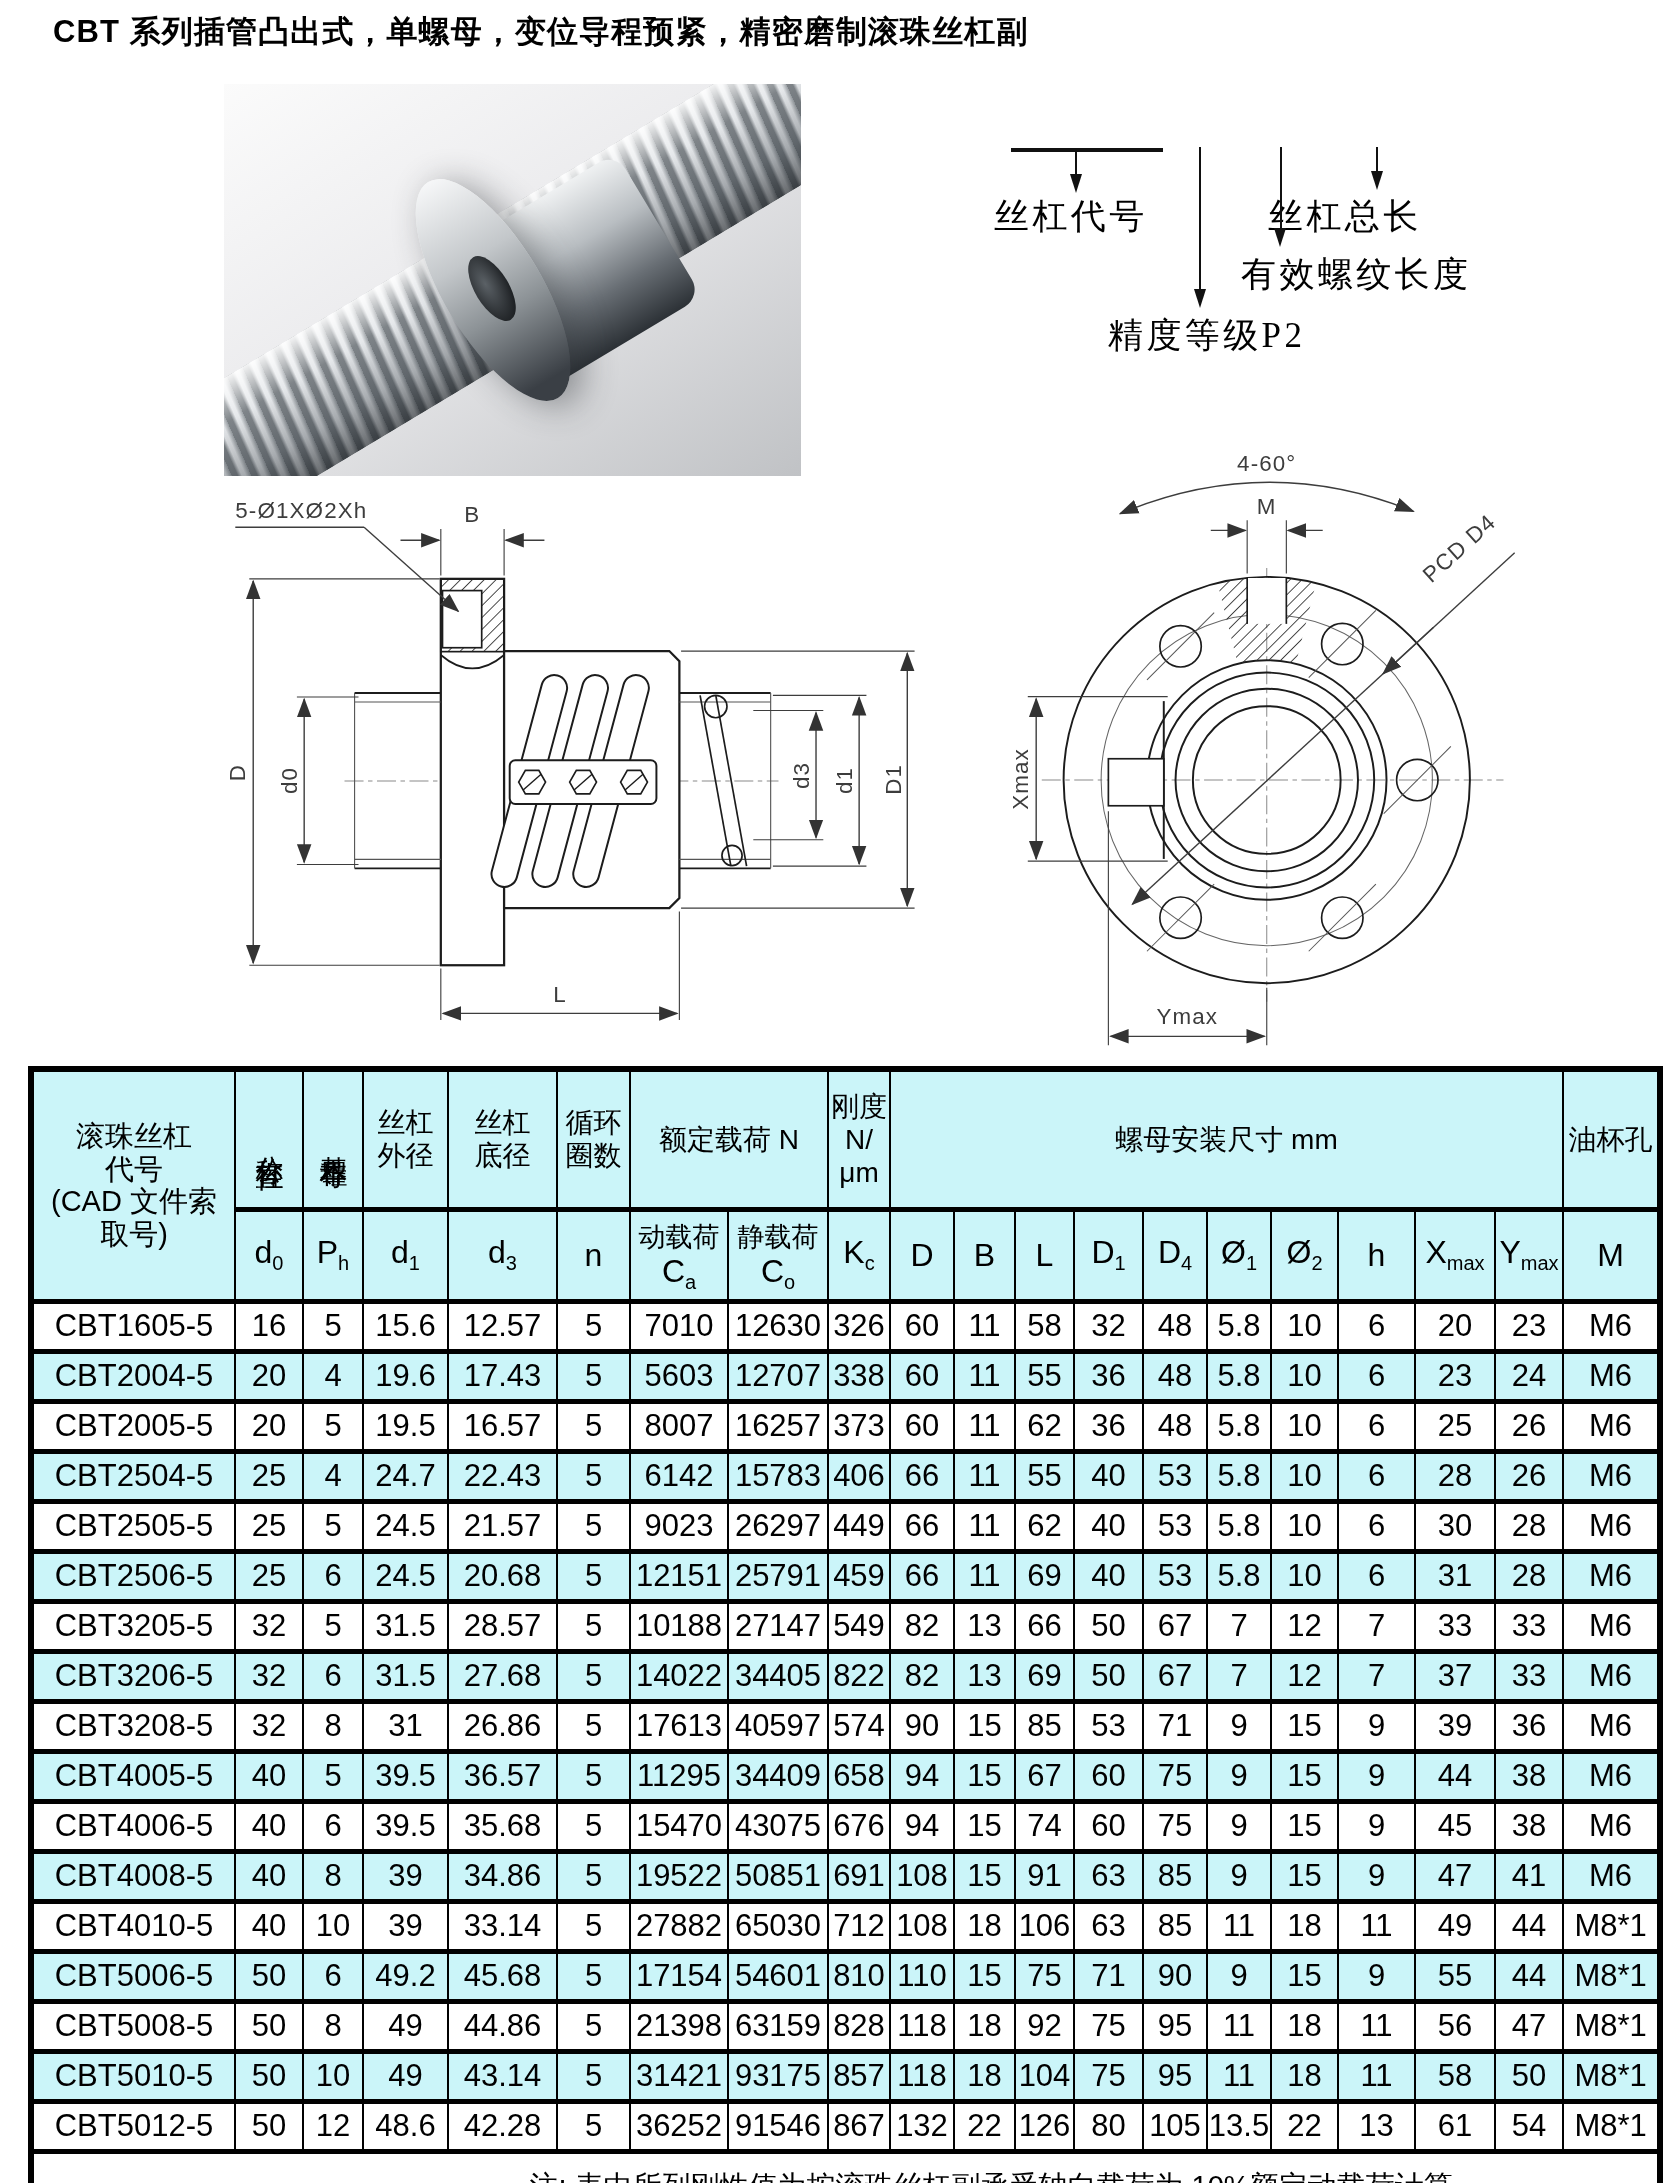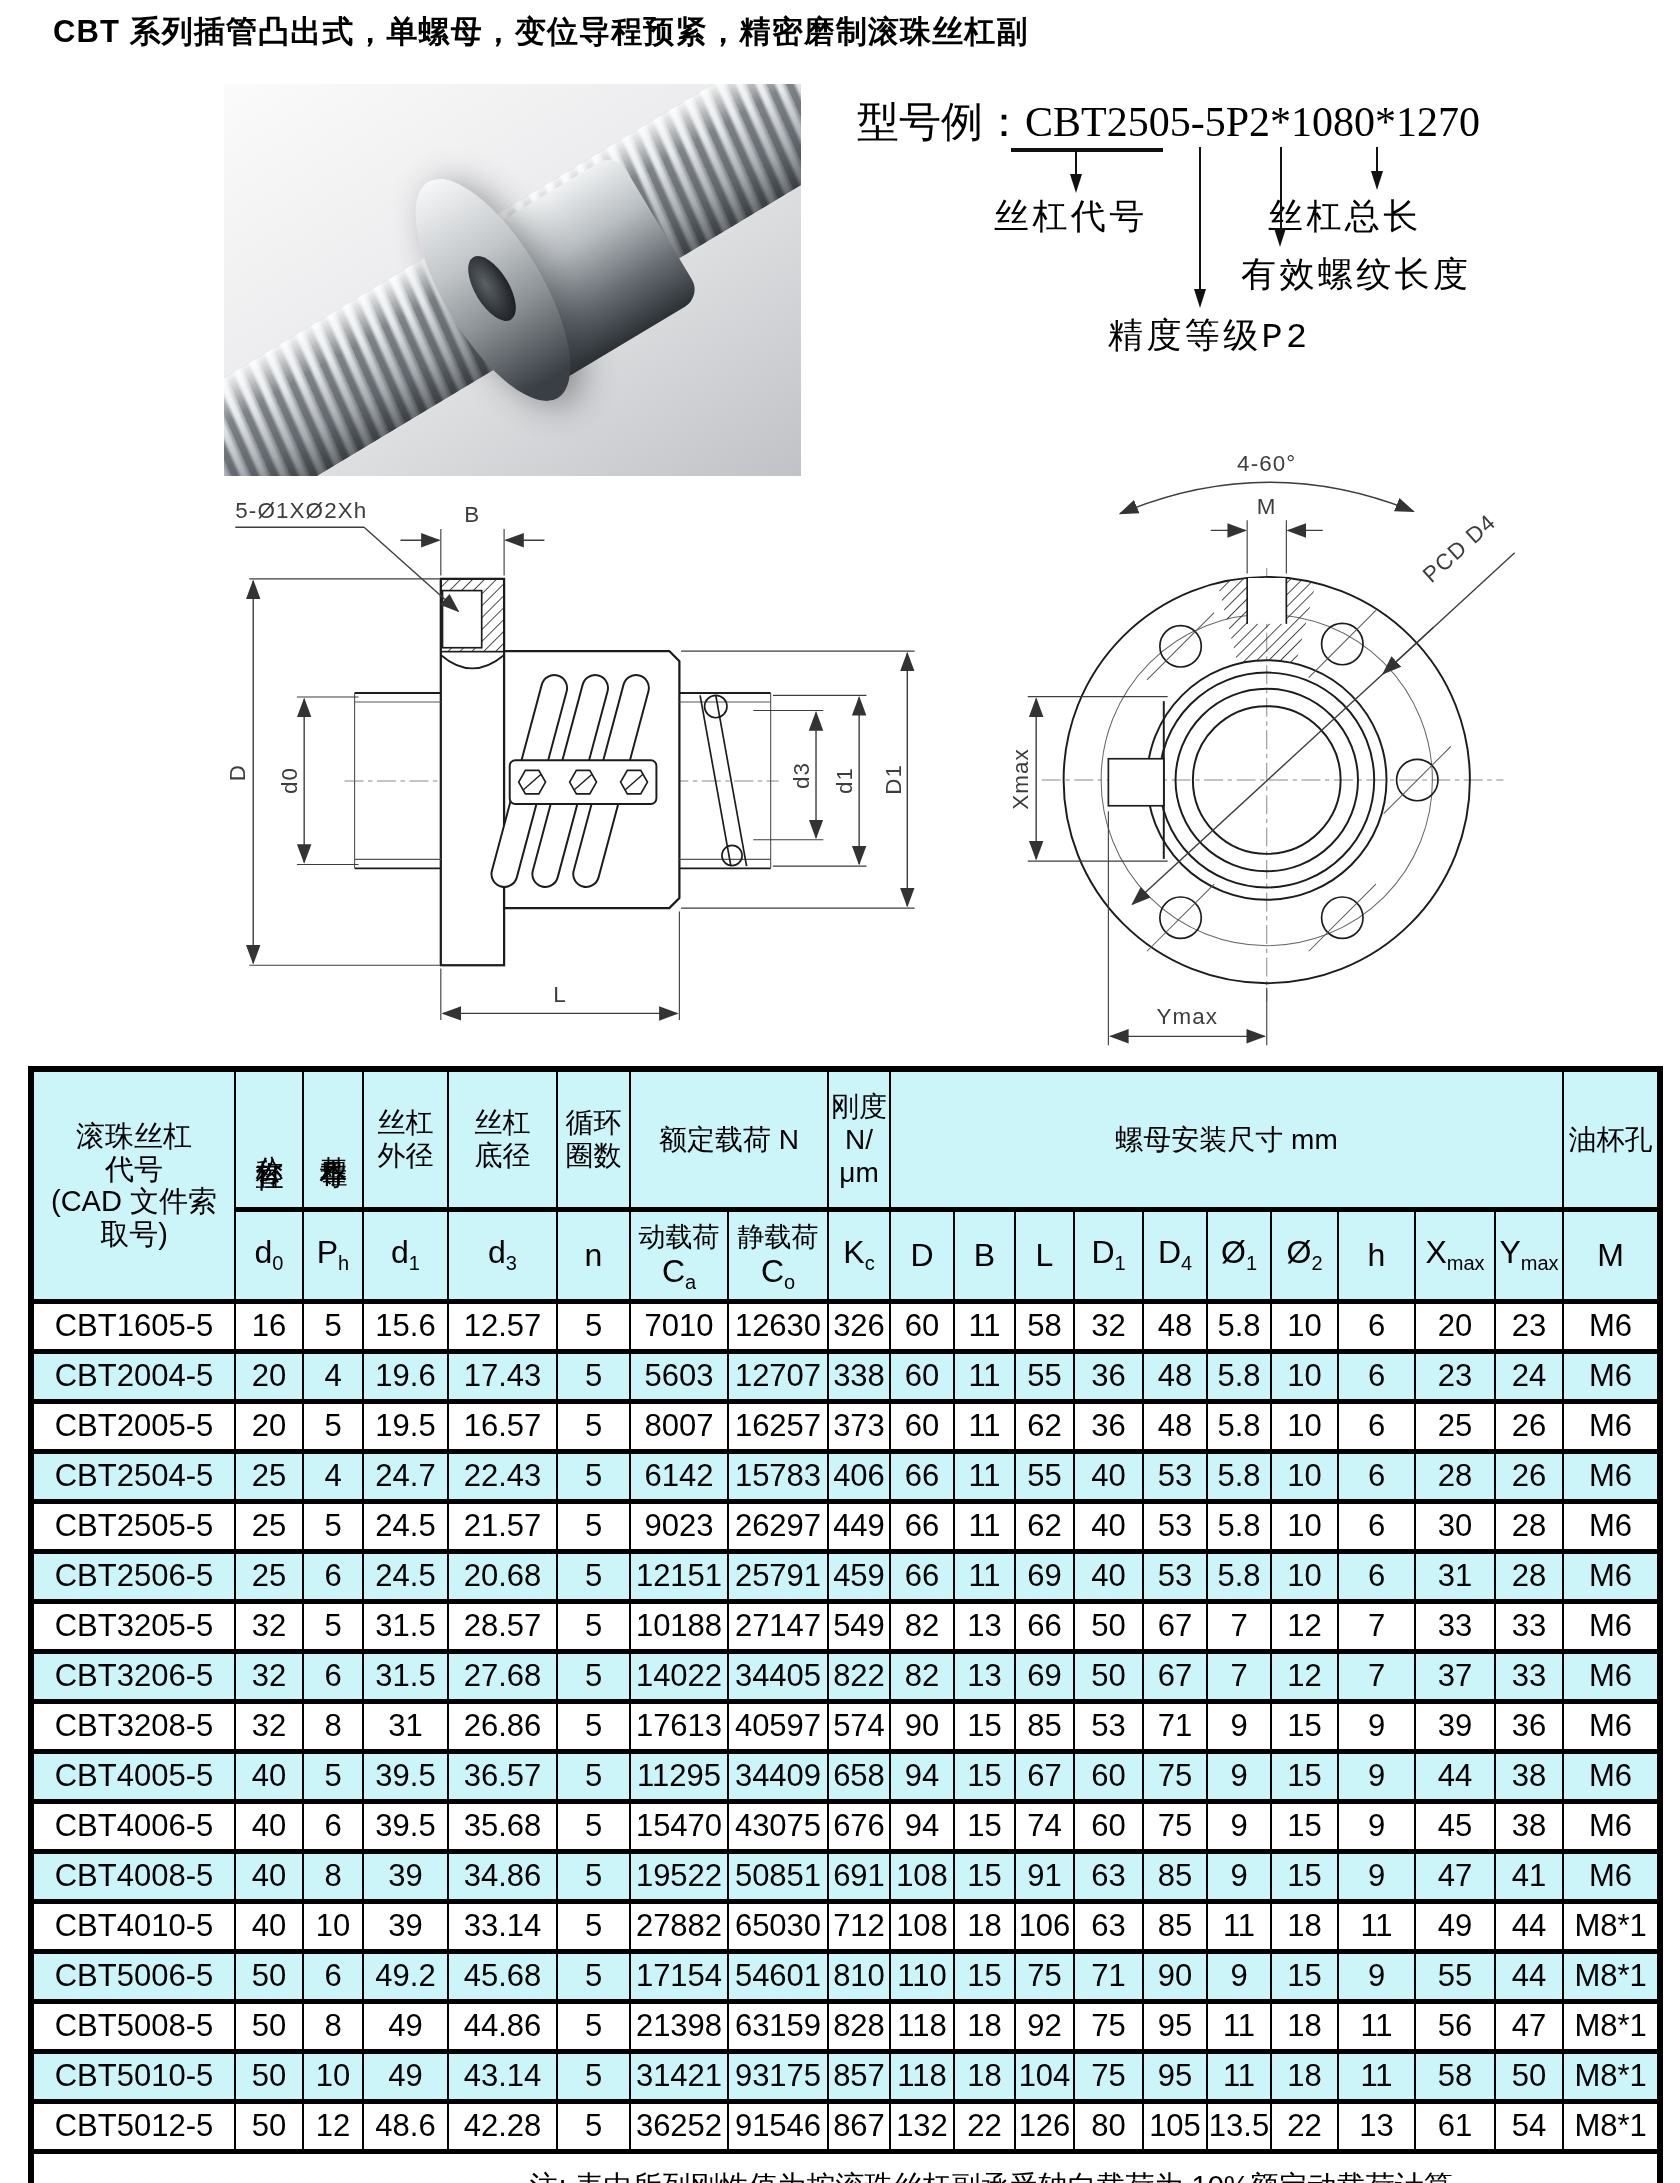--- a/index.html
+++ b/index.html
@@ -22,21 +22,21 @@
           background:linear-gradient(180deg,#f6f7f8 0%,#c3c7ca 35%,#8c9296 60%,#3a3f45 92%);
           box-shadow:7.8px 10px 34px rgba(40,44,48,.45);}
   .bore{position:absolute;left:251px;top:168px;width:34px;height:73px;border-radius:50%;transform:rotate(-31deg);
         background:radial-gradient(ellipse at 40% 40%,#5b6166,#1d2023 75%);}
   .model-line{position:absolute;left:857px;top:94px;font-size:42px;white-space:nowrap;
               font-family:"Liberation Serif","DejaVu Serif",serif;}
   .code-underline{position:absolute;left:1011px;top:148px;width:152px;height:3.9px;background:#111;}
   .varrow{position:absolute;width:2.2px;background:#111;}
   .ahead{position:absolute;width:0;height:0;border-left:6.2px solid transparent;border-right:6.2px solid transparent;border-top:19px solid #111;}
   .mlabel{position:absolute;font-size:35px;letter-spacing:3.4px;white-space:nowrap;
-          font-family:Liberation Mono, monospace;}
+          font-family:Liberation Serif, serif;}
   
   .dwg{position:absolute;}
   .dwg text{font-family:"Liberation Sans","DejaVu Sans",sans-serif;fill:#3d3d3d;font-size:40px;letter-spacing:2px;}
   
   table.spec{position:absolute;left:28px;top:1066px;width:1628px;border-collapse:collapse;table-layout:fixed;
              border:6.7px solid #000;}
   .spec th,.spec td{border:2.8px solid #000;border-top-width:5px;border-bottom-width:5px;
                     text-align:center;vertical-align:middle;padding:0;overflow:hidden;}
   .spec thead th{background:var(--accent);font-weight:normal;}
   .spec .hrow1{height:140px;}
@@ -59,21 +59,20 @@
 
   <div class="title">CBT 系列插管凸出式，单螺母，变位导程预紧，精密磨制滚珠丝杠副</div>
 
   <div class="photo">
     <div class="shaft"></div>
     <div class="nutbody"></div>
     <div class="flange"></div>
     <div class="bore"></div>
   </div>
 
-  <div class="model-line"><span>型号例：</span><span>CBT2505-5P2*1080*1270</span></div>
   <div class="code-underline"></div>
 
   <div class="varrow" style="left:1075px;top:152px;height:23.5px"></div>
   <div class="ahead" style="left:1070px;top:174px"></div>
   <div class="mlabel" style="left:994px;top:193px">丝杠代号</div>
 
   <div class="varrow" style="left:1376px;top:147px;height:26px"></div>
   <div class="ahead" style="left:1371px;top:171px"></div>
   <div class="mlabel" style="left:1268px;top:193px">丝杠总长</div>
 

